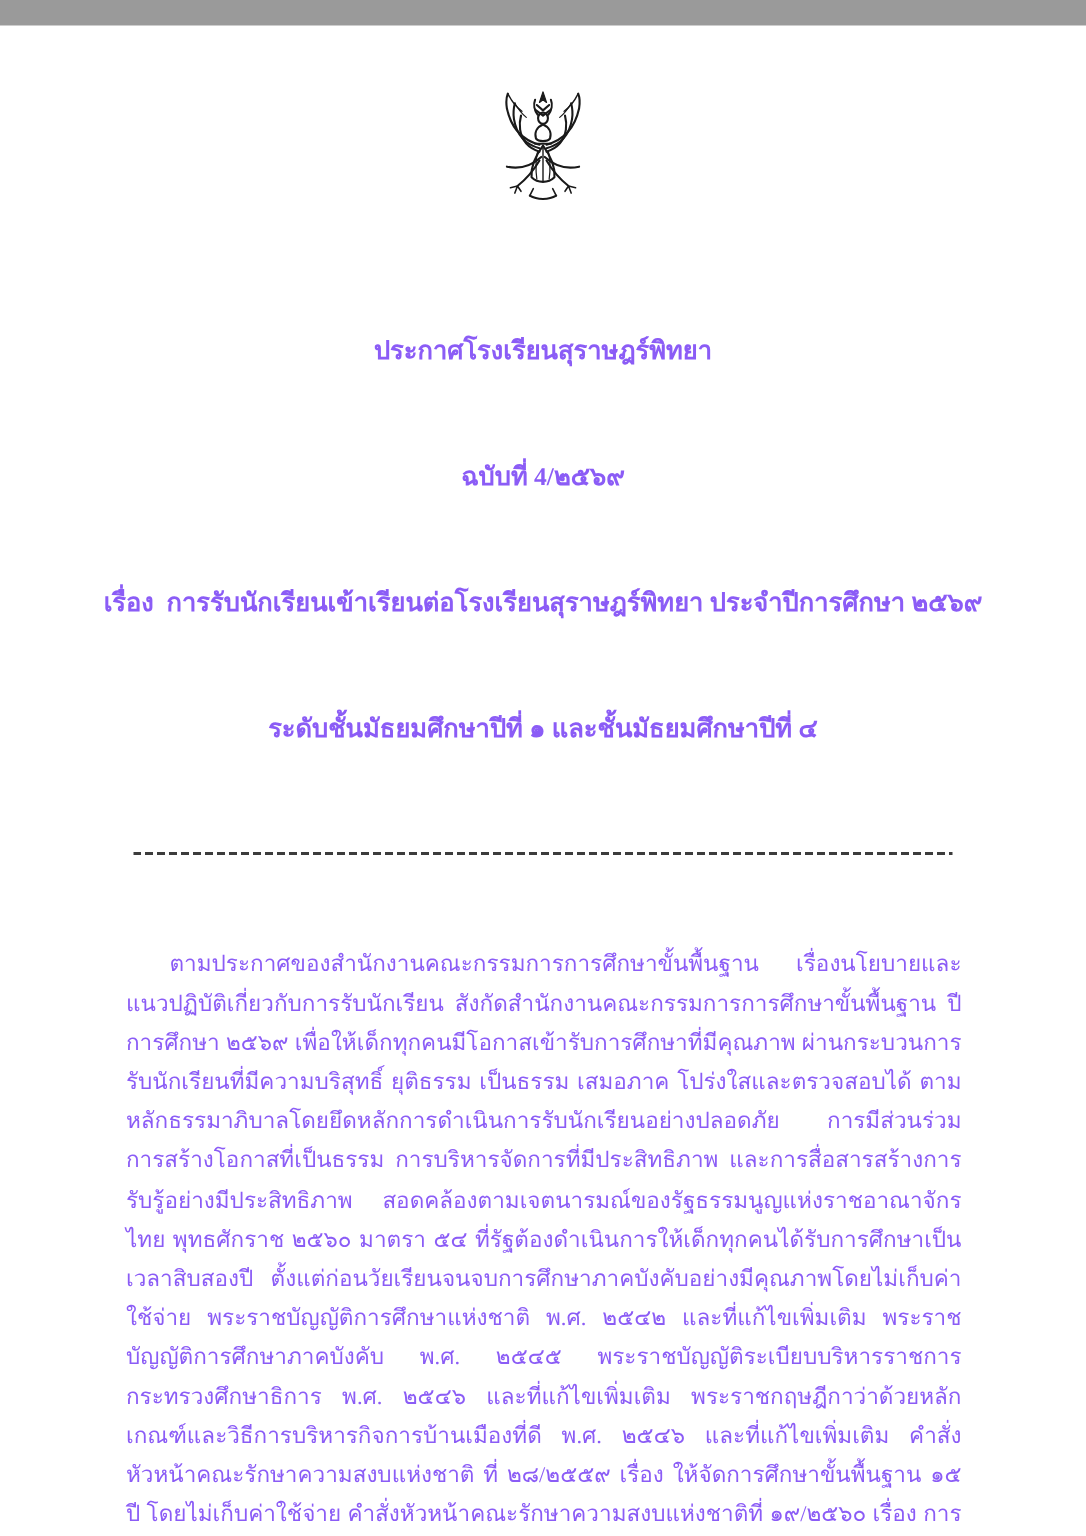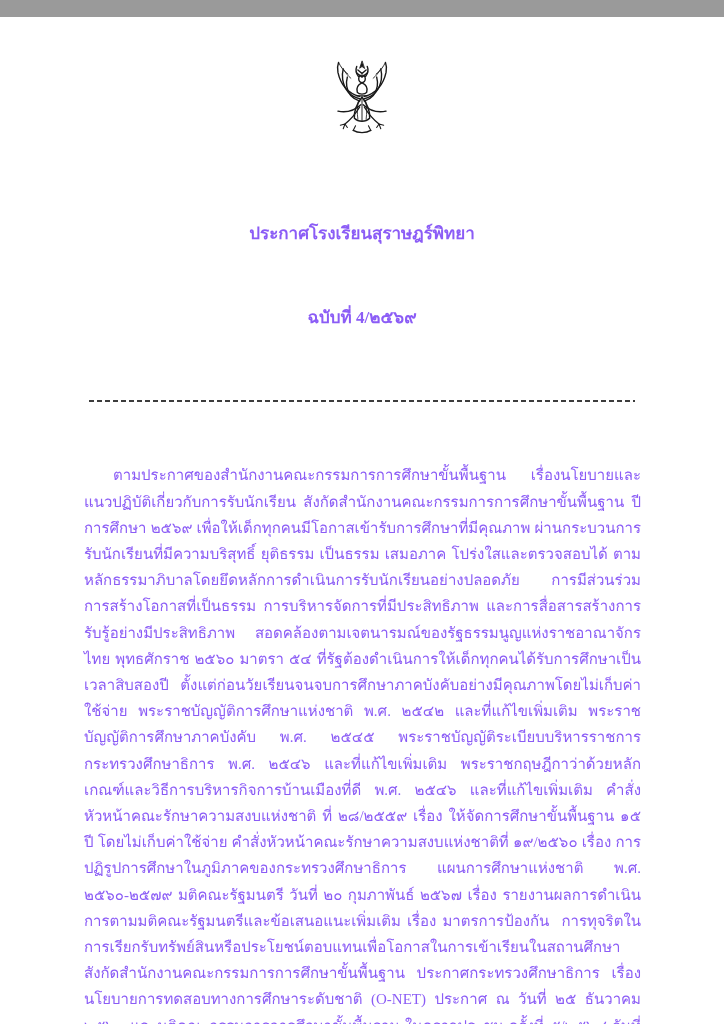--- a/index.html
+++ b/index.html
@@ -75,20 +75,22 @@
       <path d="M69 69 C 66.5 80 66.5 90 68 101" stroke-width="1.4"></path>
       <path d="M81 69 C 83.5 80 83.5 90 82 101" stroke-width="1.4"></path>
       <path d="M64 112 l -4 8 M86 112 l 4 8" stroke-width="1.8"></path>
       <path d="M60 120 C 68 125 82 125 90 120"></path>
     </g>
   </svg>
 
   <div class="heading">
     <div class="h-line">ประกาศโรงเรียนสุราษฎร์พิทยา</div>
     <div class="h-line">ฉบับที่ 4/๒๕๖๙</div>
+    <div class="h-line">เรื่อง  การรับนักเรียนเข้าเรียนต่อโรงเรียนสุราษฎร์พิทยา ประจำปีการศึกษา ๒๕๖๙</div>
+    <div class="h-line">ระดับชั้นมัธยมศึกษาปีที่ ๑ และชั้นมัธยมศึกษาปีที่ ๔</div>
   </div>
 
   <div class="separator"></div>
 
   <div class="body-text">
     <p class="para">ตามประกาศของสำนักงานคณะกรรมการการศึกษาขั้นพื้นฐาน เรื่องนโยบายและแนวปฏิบัติเกี่ยวกับการรับนักเรียน สังกัดสำนักงานคณะกรรมการการศึกษาขั้นพื้นฐาน ปีการศึกษา ๒๕๖๙ เพื่อให้เด็กทุกคนมีโอกาสเข้ารับการศึกษาที่มีคุณภาพ ผ่านกระบวนการรับนักเรียนที่มีความบริสุทธิ์ ยุติธรรม เป็นธรรม เสมอภาค โปร่งใสและตรวจสอบได้ ตามหลักธรรมาภิบาลโดยยึดหลักการดำเนินการรับนักเรียนอย่างปลอดภัย การมีส่วนร่วม การสร้างโอกาสที่เป็นธรรม การบริหารจัดการที่มีประสิทธิภาพ และการสื่อสารสร้างการรับรู้อย่างมีประสิทธิภาพ สอดคล้องตามเจตนารมณ์ของรัฐธรรมนูญแห่งราชอาณาจักรไทย พุทธศักราช ๒๕๖๐ มาตรา ๕๔ ที่รัฐต้องดำเนินการให้เด็กทุกคนได้รับการศึกษาเป็นเวลาสิบสองปี ตั้งแต่ก่อนวัยเรียนจนจบการศึกษาภาคบังคับอย่างมีคุณภาพโดยไม่เก็บค่าใช้จ่าย พระราชบัญญัติการศึกษาแห่งชาติ พ.ศ. ๒๕๔๒ และที่แก้ไขเพิ่มเติม พระราชบัญญัติการศึกษาภาคบังคับ พ.ศ. ๒๕๔๕ พระราชบัญญัติระเบียบบริหารราชการ กระทรวงศึกษาธิการ พ.ศ. ๒๕๔๖ และที่แก้ไขเพิ่มเติม พระราชกฤษฎีกาว่าด้วยหลักเกณฑ์และวิธีการบริหารกิจการบ้านเมืองที่ดี พ.ศ. ๒๕๔๖ และที่แก้ไขเพิ่มเติม คำสั่งหัวหน้าคณะรักษาความสงบแห่งชาติ ที่ ๒๘/๒๕๕๙ เรื่อง ให้จัดการศึกษาขั้นพื้นฐาน ๑๕ ปี โดยไม่เก็บค่าใช้จ่าย คำสั่งหัวหน้าคณะรักษาความสงบแห่งชาติที่ ๑๙/๒๕๖๐ เรื่อง การปฏิรูปการศึกษาในภูมิภาคของกระทรวงศึกษาธิการ แผนการศึกษาแห่งชาติ พ.ศ. ๒๕๖๐-๒๕๗๙ มติคณะรัฐมนตรี วันที่ ๒๐ กุมภาพันธ์ ๒๕๖๗ เรื่อง รายงานผลการดำเนินการตามมติคณะรัฐมนตรีและข้อเสนอแนะเพิ่มเติม เรื่อง มาตรการป้องกัน  การทุจริตในการเรียกรับทรัพย์สินหรือประโยชน์ตอบแทนเพื่อโอกาสในการเข้าเรียนในสถานศึกษา สังกัดสำนักงานคณะกรรมการการศึกษาขั้นพื้นฐาน ประกาศกระทรวงศึกษาธิการ เรื่อง นโยบายการทดสอบทางการศึกษาระดับชาติ (O-NET) ประกาศ ณ วันที่ ๒๕ ธันวาคม ๒๕๖๓ และมติคณะกรรมการการศึกษาขั้นพื้นฐาน ในคราวประชุม ครั้งที่ ๕/๒๕๖๘ วันที่ ๔ กรกฎาคม ๒๕๖๘  และการกระจายอำนาจการบริหารและการจัดการศึกษาของเลขาธิการคณะกรรมการการศึกษาขั้นพื้นฐานไปยังคณะกรรมการสำนักงานเขตพื้นที่การศึกษาและสถานศึกษา</p>
     
   </div>
 
 </div>

